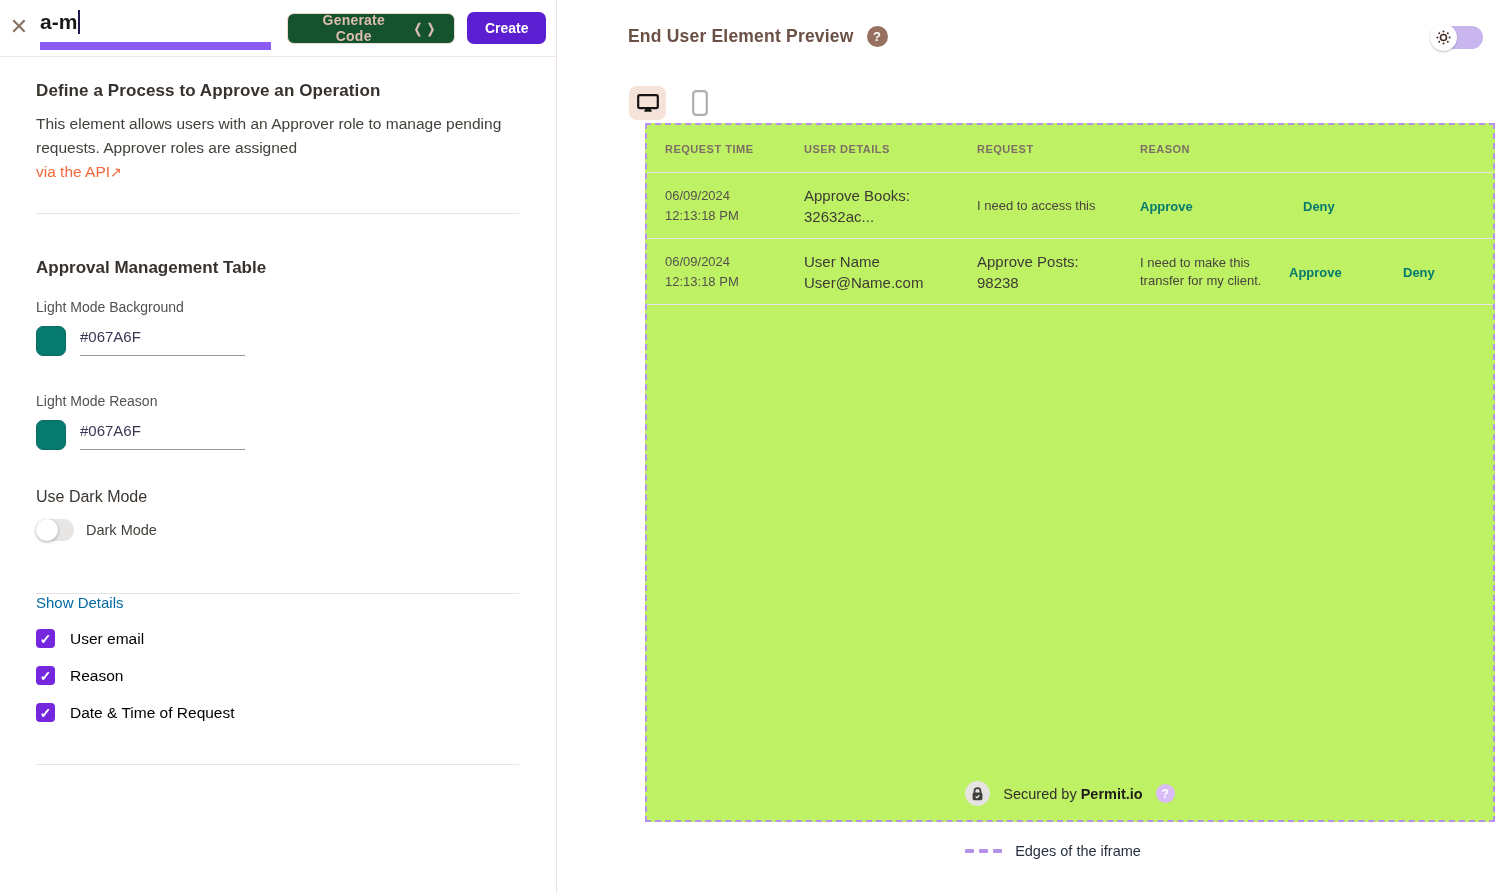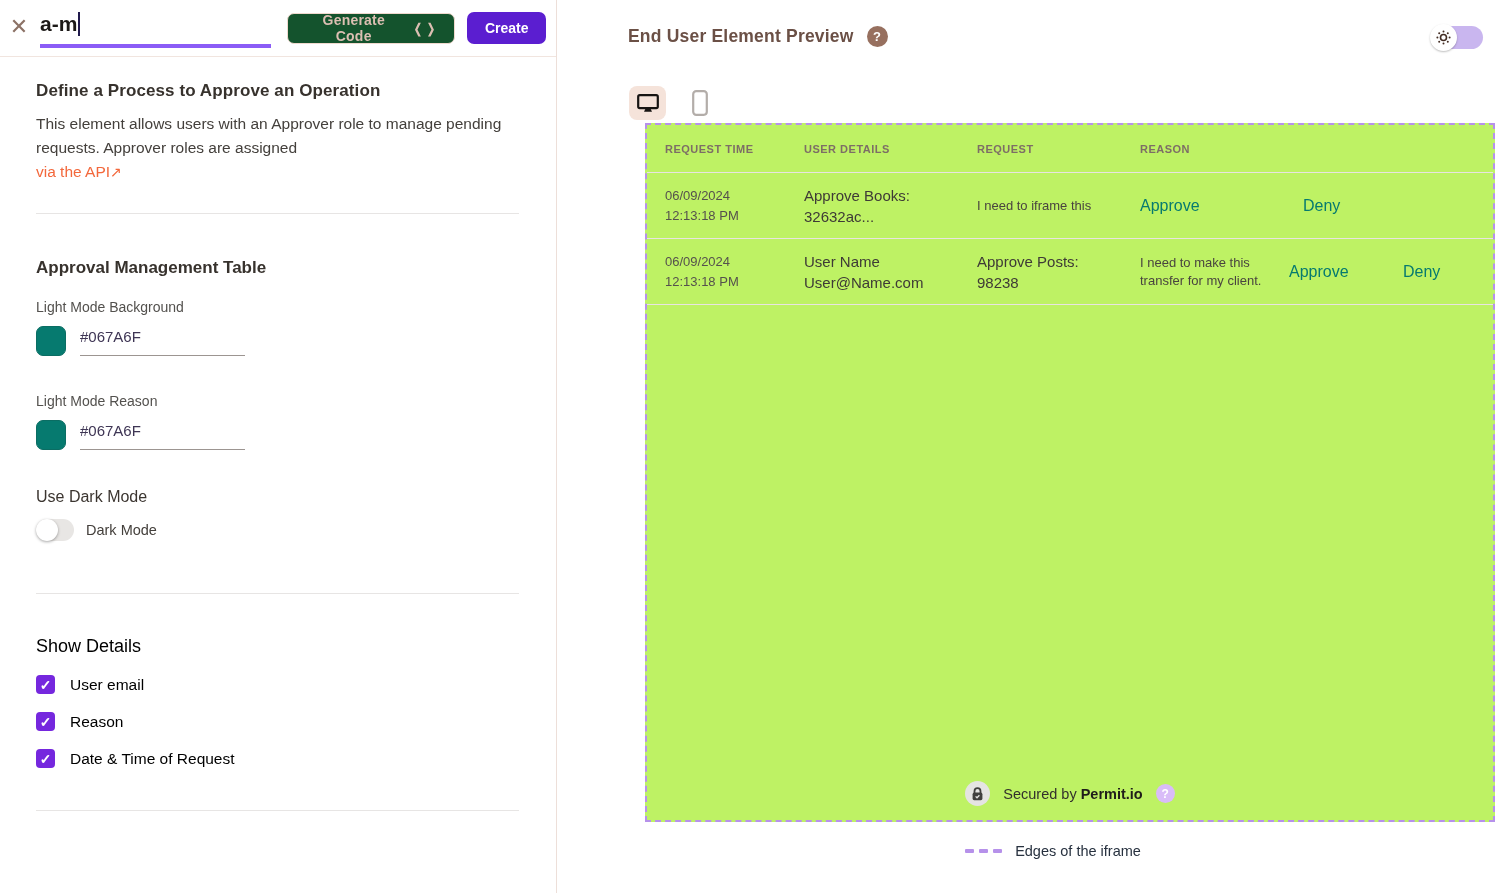--- a/index.html
+++ b/index.html
@@ -4,21 +4,21 @@
 <style>
   * { margin:0; padding:0; box-sizing:border-box; }
   html,body { width:1498px; height:893px; background:#fff; overflow:hidden;
               font-family:"Liberation Sans", sans-serif; color:#37322d; }
   .app { display:flex; width:1498px; height:893px; }
 
   
   .left-panel { width:557px; height:100%; border-right:1px solid #eddfd9; background:#fff; position:relative; }
   .topbar { height:57px; display:flex; align-items:center; border-bottom:1px solid #f1e5df; padding:0 10px 0 8px; }
   .close-icon { width:22px; height:22px; font-size:22px; line-height:20px; color:#8c7266; cursor:pointer; text-align:center; flex:0 0 auto; }
-  .name-input { margin-left:10px; width:235px; border-bottom:4px solid #8b5cf6; padding:4px 0 8px 0; display:flex; align-items:center; }
+  .name-input { margin-left:10px; width:235px; border-bottom:8px solid #8b5cf6; padding:4px 0 8px 0; display:flex; align-items:center; }
   .name-input .value { font-size:21px; font-weight:bold; color:#1c1917; }
   .caret { display:inline-block; width:2px; height:24px; background:#211a4d; margin-left:1px; }
   .gen-code-btn { margin-left:16px; height:31px; padding:0 16px; border:1px solid #f0d9ce; border-radius:7px;
                   background:#14532d; color:#dcbfb2; font-weight:bold; font-size:14px; display:flex; align-items:center; gap:9px;
                   font-family:"Liberation Sans", sans-serif; letter-spacing:.2px; }
   .gen-code-btn .code-glyph { font-size:13px; letter-spacing:2px; font-weight:bold; }
   .create-btn { margin-left:12px; height:32px; width:80px; border:none; border-radius:7px; background:#5b1ed0;
                 color:#fff; font-weight:bold; font-size:14px; font-family:"Liberation Sans", sans-serif; cursor:pointer; }
 
   .left-content { padding:24px 37px 0 36px; }
@@ -35,21 +35,21 @@
   .hex-wrap { margin-left:14px; width:165px; border-bottom:1px solid #9c9591; padding:2px 0 9px 0; }
   .hex-text { font-size:15px; color:#3e3554; }
   .gap-lg { margin-top:37px; }
   .dm-heading { margin-top:38px; font-size:16px; color:#3b3530; }
   .toggle-row { margin-top:13px; display:flex; align-items:center; }
   .toggle { width:38px; height:22px; border-radius:11px; background:#e8e6e4; position:relative; cursor:pointer; }
   .toggle .thumb { position:absolute; left:0; top:0; width:22px; height:22px; border-radius:50%; background:#fff;
                    box-shadow:0 1px 3px rgba(0,0,0,.35); }
   .toggle-label { margin-left:12px; font-size:14.5px; color:#44403c; }
   .div-2 { margin-top:52px; }
-  .sd-heading { margin-top:42px; font-size:18px; color:#000000; }
+  .sd-heading { font-size:15px; color:#0369a1; }
   .check-row { margin-top:18px; display:flex; align-items:center; }
   .checkbox { width:19px; height:19px; border-radius:4px; background:#7527de; color:#fff; font-size:14px; font-weight:bold;
               display:flex; align-items:center; justify-content:center; cursor:pointer; }
   .check-label { margin-left:15px; font-size:15.5px; color:#000000; }
   .div-3 { margin-top:42px; }
 
   
   .right-panel { flex:1; position:relative; background:#fff; }
   .preview-header { position:absolute; left:71px; top:26px; display:flex; align-items:center; }
   .preview-title { font-size:17.5px; font-weight:bold; color:#6b5046; letter-spacing:.2px; }
@@ -68,21 +68,21 @@
   .ptable { width:100%; }
   .ptable-header { display:grid; grid-template-columns:157px 173px 163px 149px 100px 1fr; align-items:center;
                    height:48px; border-bottom:1px solid #e8e4e1; }
   .th { font-size:11px; font-weight:bold; letter-spacing:.5px; color:#7d6e66; }
   .th:first-child, .cell:first-child { padding-left:18px; }
   .prow { display:grid; grid-template-columns:157px 173px 163px 149px 100px 1fr; align-items:center;
           height:66px; border-bottom:1px solid #e8e4e1; }
   .cell { font-size:15px; color:#3e3a36; line-height:21px; }
   .cell.time { font-size:13px; color:#55514d; line-height:20px; }
   .cell.reason { font-size:13px; color:#49443f; line-height:18px; max-width:122px; }
-  .action-link { font-size:16px; font-weight:normal; color:#067a6f; cursor:pointer; }
+  .action-link { font-size:13px; font-weight:bold; color:#067a6f; cursor:pointer; }
   .cell.action { text-align:left; }
   .cell.deny { padding-left:14px; }
 
   .secured-footer { position:absolute; left:0; right:0; bottom:14px; display:flex; align-items:center; justify-content:center; gap:13px; }
   .lock-circle { width:25px; height:25px; border-radius:50%; background:#e5e4e2; display:flex; align-items:center; justify-content:center; }
   .secured-text { font-size:14.5px; color:#33302c; }
   .secured-text b { color:#1f1d1a; }
   .q-circle { width:19px; height:19px; border-radius:50%; background:#d9bcf8; color:#fff; font-size:12px; font-weight:bold;
               display:flex; align-items:center; justify-content:center; cursor:pointer; }
 
@@ -221,21 +221,21 @@
 
         <div class="prow">
           <div class="cell time">
             <div>06/09/2024</div>
             <div>12:13:18 PM</div>
           </div>
           <div class="cell">
             <div>Approve Books:</div>
             <div>32632ac...</div>
           </div>
-          <div class="cell reason">I need to iframe this</div>
+          <div class="cell reason">I need to access this</div>
           <div class="cell action">
             <span class="action-link">Approve</span>
           </div>
           <div class="cell deny">
             <span class="action-link">Deny</span>
           </div>
         </div>
 
         <div class="prow">
           <div class="cell time">

